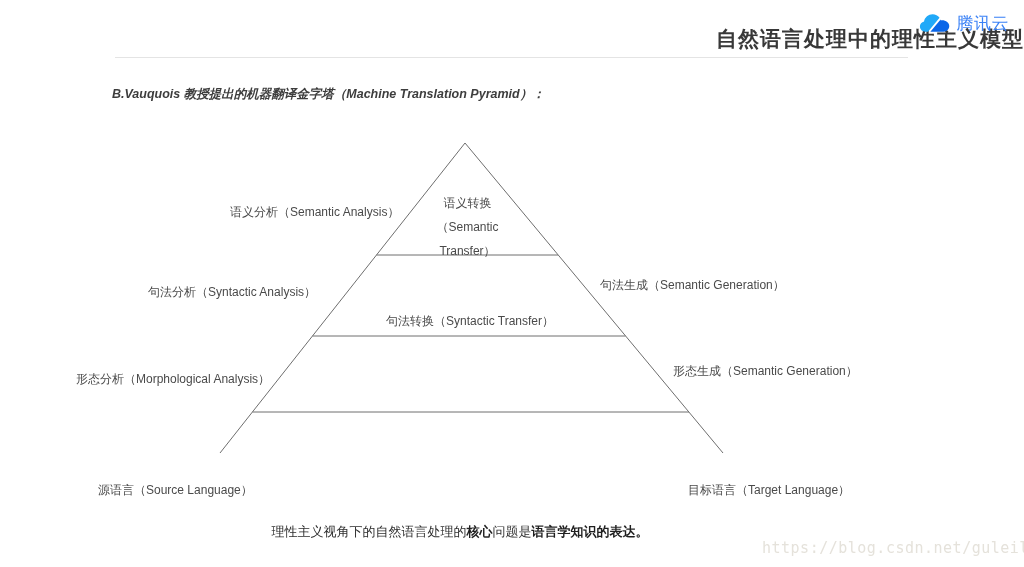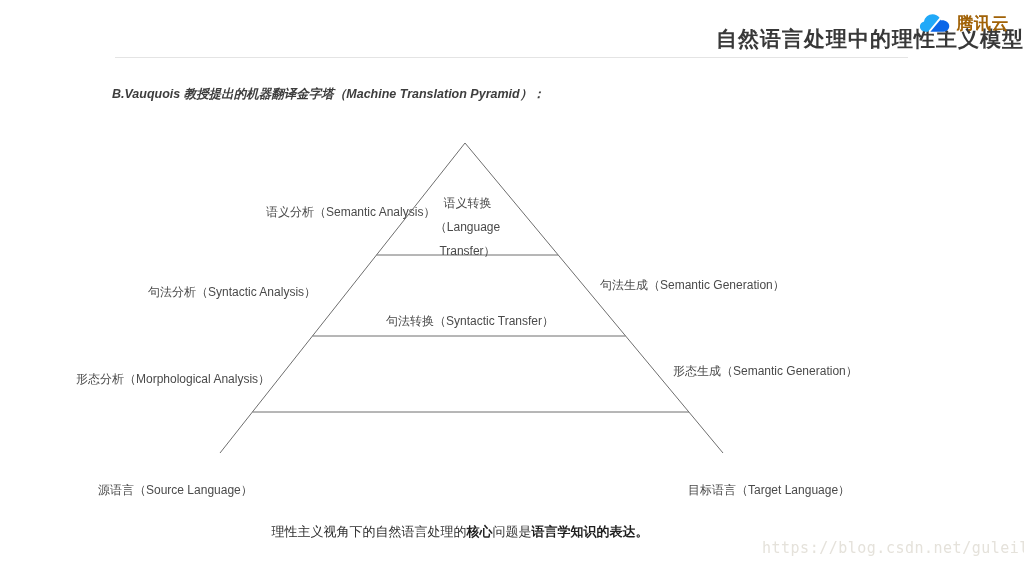--- a/index.html
+++ b/index.html
@@ -37,22 +37,22 @@
   .logo {
     position: absolute;
     top: 11px;
     right: 15px;
     display: flex;
     align-items: center;
     gap: 5px;
   }
   .logo-text {
     font-size: 17px;
-    font-weight: 700;
-    color: #a16207;
+    font-weight: 400;
+    color: #3b82f6;
     letter-spacing: 0.5px;
   }
   .subtitle {
     position: absolute;
     top: 86px;
     left: 112px;
     font-size: 12.5px;
     font-weight: bold;
     color: #3d3d3d;
     font-style: italic;
@@ -127,25 +127,25 @@
   <svg class="pyramid-svg">
     <line x1="465" y1="143" x2="220" y2="453" stroke="#6e6e6e" stroke-width="1"></line>
     <line x1="465" y1="143" x2="723" y2="453" stroke="#6e6e6e" stroke-width="1"></line>
     <line x1="376.5" y1="255" x2="558" y2="255" stroke="#6e6e6e" stroke-width="1"></line>
     <line x1="312.5" y1="336" x2="625.5" y2="336" stroke="#6e6e6e" stroke-width="1"></line>
     <line x1="252.5" y1="412" x2="689" y2="412" stroke="#6e6e6e" stroke-width="1"></line>
   </svg>
 
   <div class="apex-label">
     <div>语义转换</div>
-    <div>（Language</div>
+    <div>（Semantic</div>
     <div>Transfer）</div>
   </div>
 
-  <div class="lbl" style="left:230px; top:204px;margin-left:36px;">语义分析（Semantic Analysis）</div>
+  <div class="lbl" style="left:230px; top:204px;">语义分析（Semantic Analysis）</div>
   <div class="lbl" style="left:148px; top:284px;">句法分析（Syntactic Analysis）</div>
   <div class="lbl" style="left:68px; top:371px;margin-left:8px;">形态分析（Morphological Analysis）</div>
 
   <div class="lbl" style="left:673px; top:363px;">形态生成（Semantic Generation）</div>
   <div class="lbl" style="left:600px; top:277px;">句法生成（Semantic Generation）</div>
 
   <div class="lbl lbl-center" style="left:350px; top:313px; width:240px;">句法转换（Syntactic Transfer）</div>
 
   <div class="lbl" style="left:98px; top:482px;">源语言（Source Language）</div>
   <div class="lbl" style="left:688px; top:482px;">目标语言（Target Language）</div>

